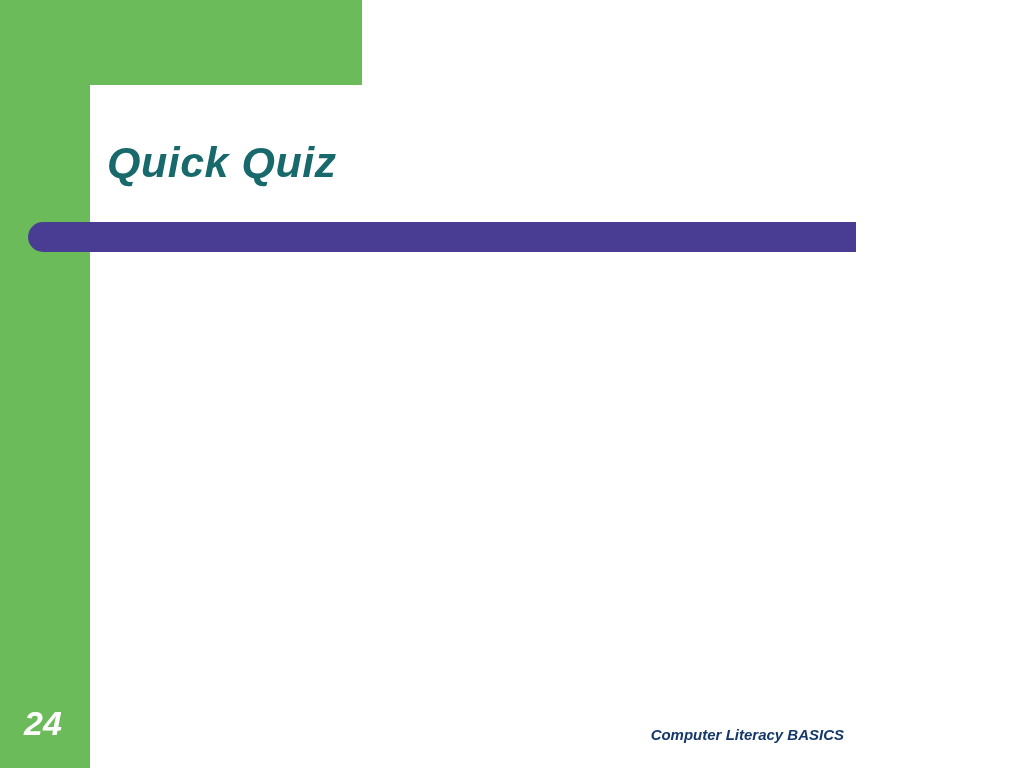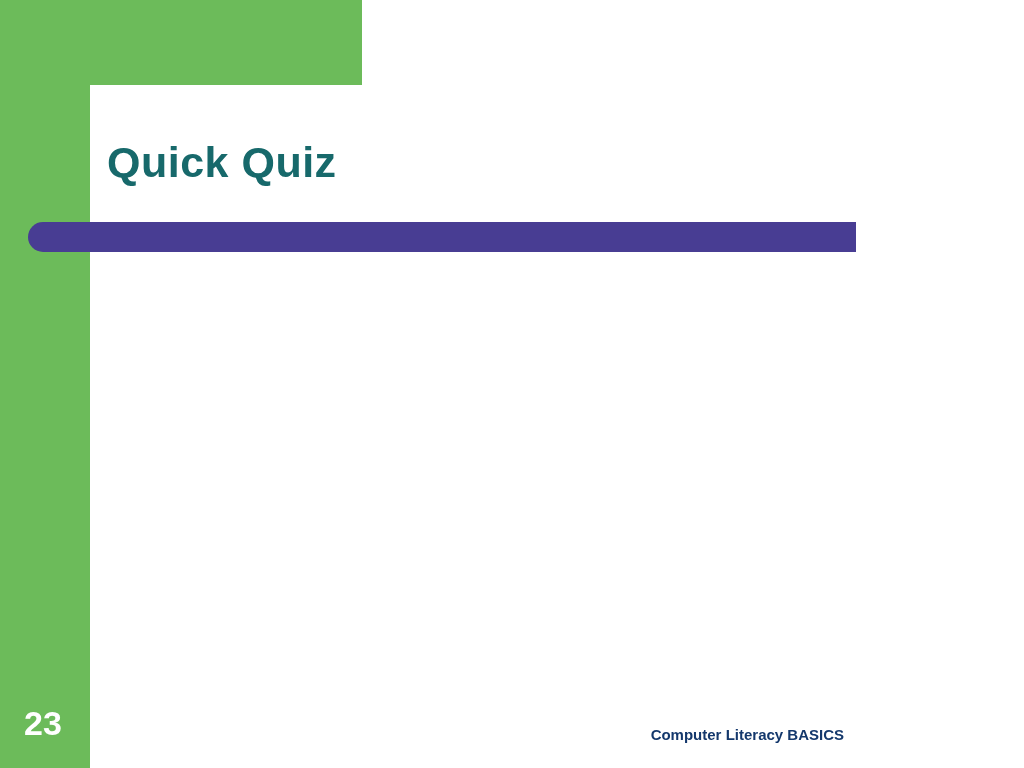--- a/index.html
+++ b/index.html
@@ -13,20 +13,21 @@
     font-family: "Liberation Sans", sans-serif;
     overflow: hidden;
   }
 
   .slide {
     position: relative;
     width: 936px;
     height: 768px;
     background: #ffffff;
     overflow: hidden;
+    font-style: italic;
   }
 
   
   .green-band {
     position: absolute;
     left: 0;
     top: 0;
     width: 90px;
     height: 768px;
     background: #6cbb5a;
@@ -142,16 +143,16 @@
   <div class="title">Quick Quiz</div>
 
   <div class="divider"></div>
 
   <div class="bullets">
 
 
 
   </div>
 
-  <div class="slide-number">23</div>
+  <div class="slide-number">24</div>
   <div class="footer-credit">Computer Literacy BASICS</div>
 
 </div>
 
 </body></html>

